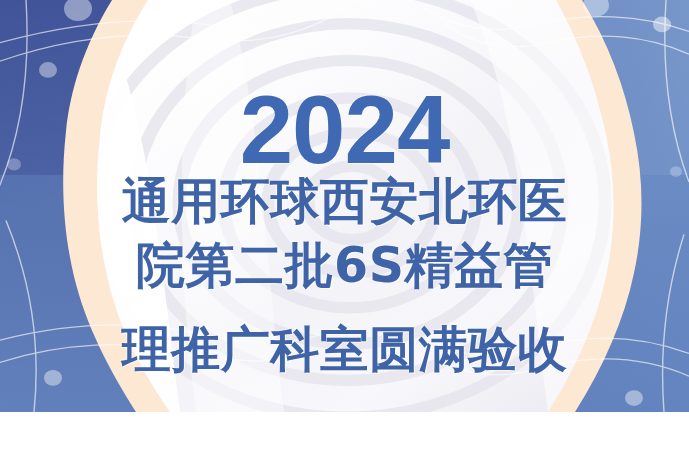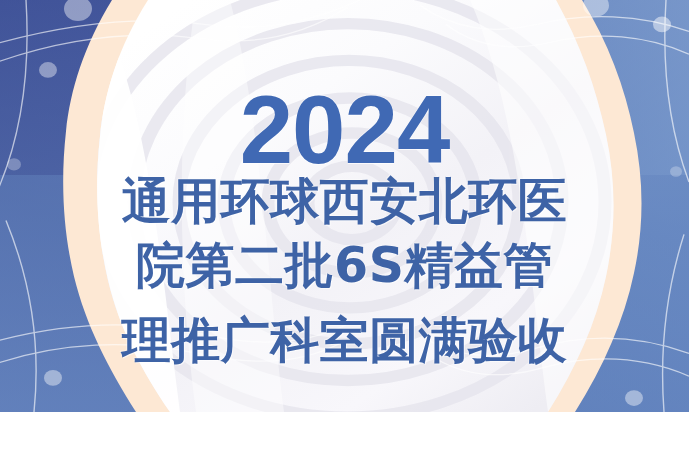--- a/index.html
+++ b/index.html
@@ -38,21 +38,21 @@
     line-height:1.30;
     font-weight:bold;
     color:#3e63a6;
     letter-spacing:0.5px;
     text-shadow:1px 1px 0 rgba(255,255,255,.62), -1px -1px 0 rgba(255,255,255,.38);
     font-family:"DejaVu Sans","Liberation Sans",sans-serif;
     white-space:nowrap;
   }
   #line1{margin-top:-4px;}
   #line2{margin-top:0;}
-  #line3{margin-top:11px;}
+  #line3{margin-top:20px;}
 </style>
 </head>
 <body>
 
 <div id="poster">
 
   <svg class="layer" viewBox="0 0 689 471" preserveAspectRatio="none" aria-hidden="true">
     <defs>
       <linearGradient id="gTop" x1="0" y1="0" x2="1" y2="0.35">
         <stop offset="0" stop-color="#3f5396"></stop>

